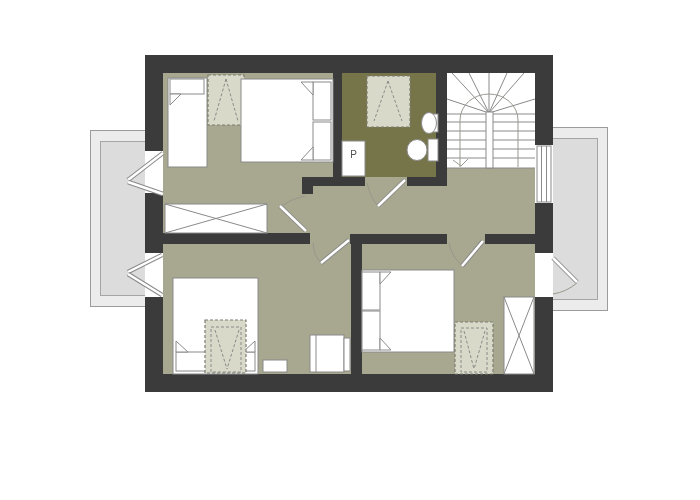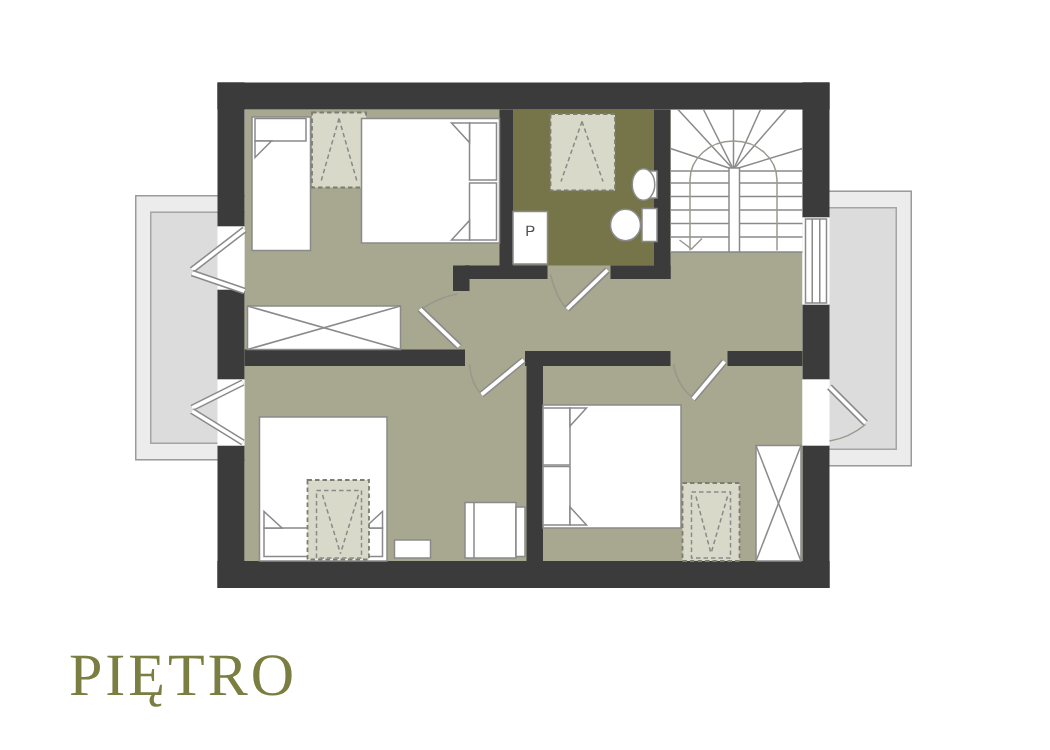--- a/index.html
+++ b/index.html
@@ -217,15 +217,14 @@
       <line class="leafO" x1="128" y1="274" x2="162" y2="295"></line>
     </g>
     <g>
       <path class="arc" d="M553,294 Q566,292 577,283"></path>
       <line class="leafU" x1="553" y1="258" x2="577" y2="282"></line>
       <line class="leafO" x1="553" y1="258" x2="577" y2="282"></line>
     </g>
   </svg>
 
   <div id="washer-label">P</div>
-  <div id="floor-title">PIĘTRO</div>
 
 </div>
 
 </body></html>

